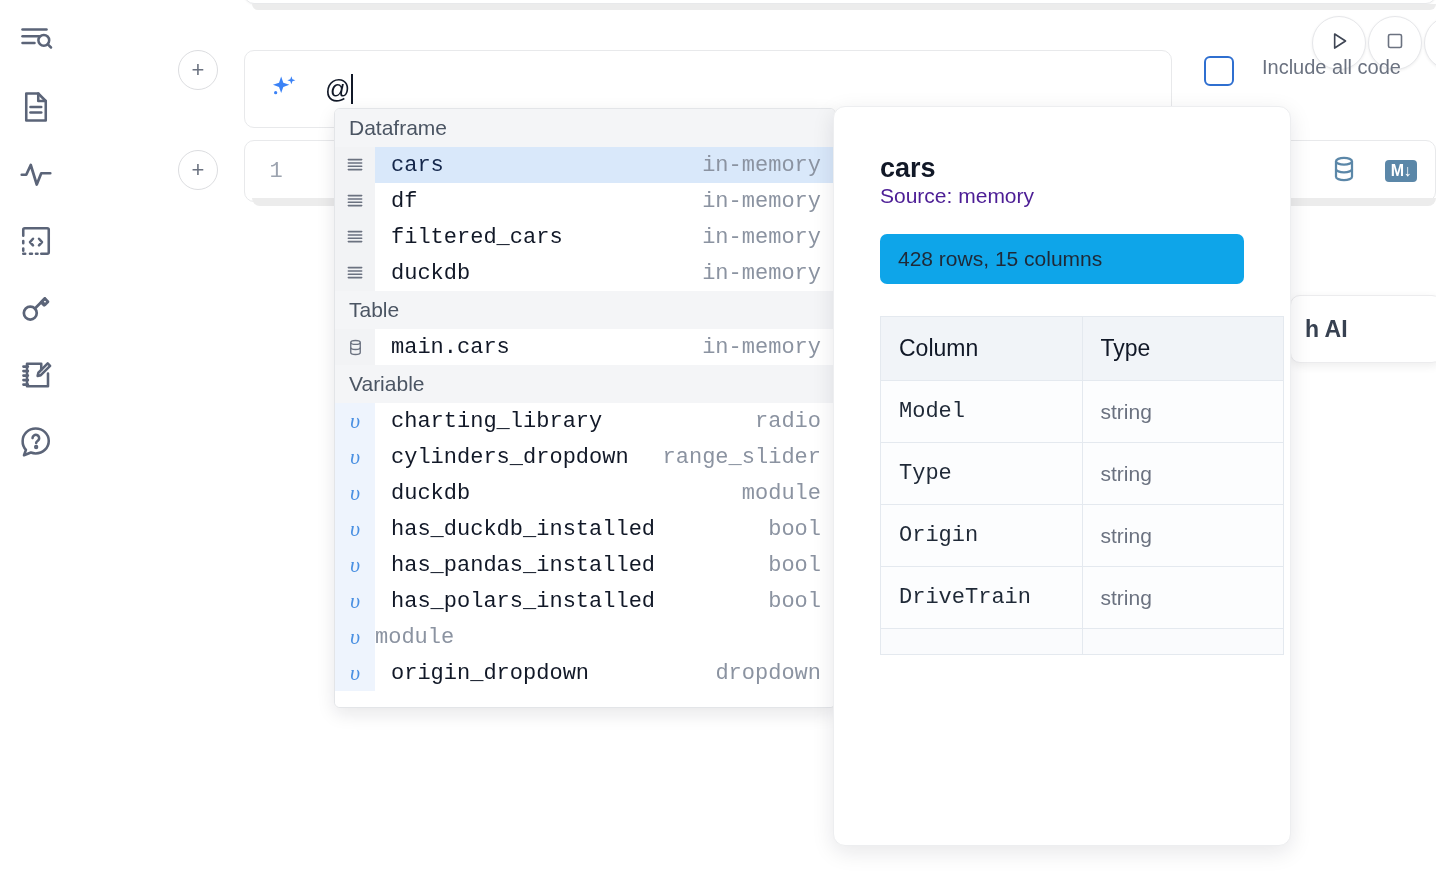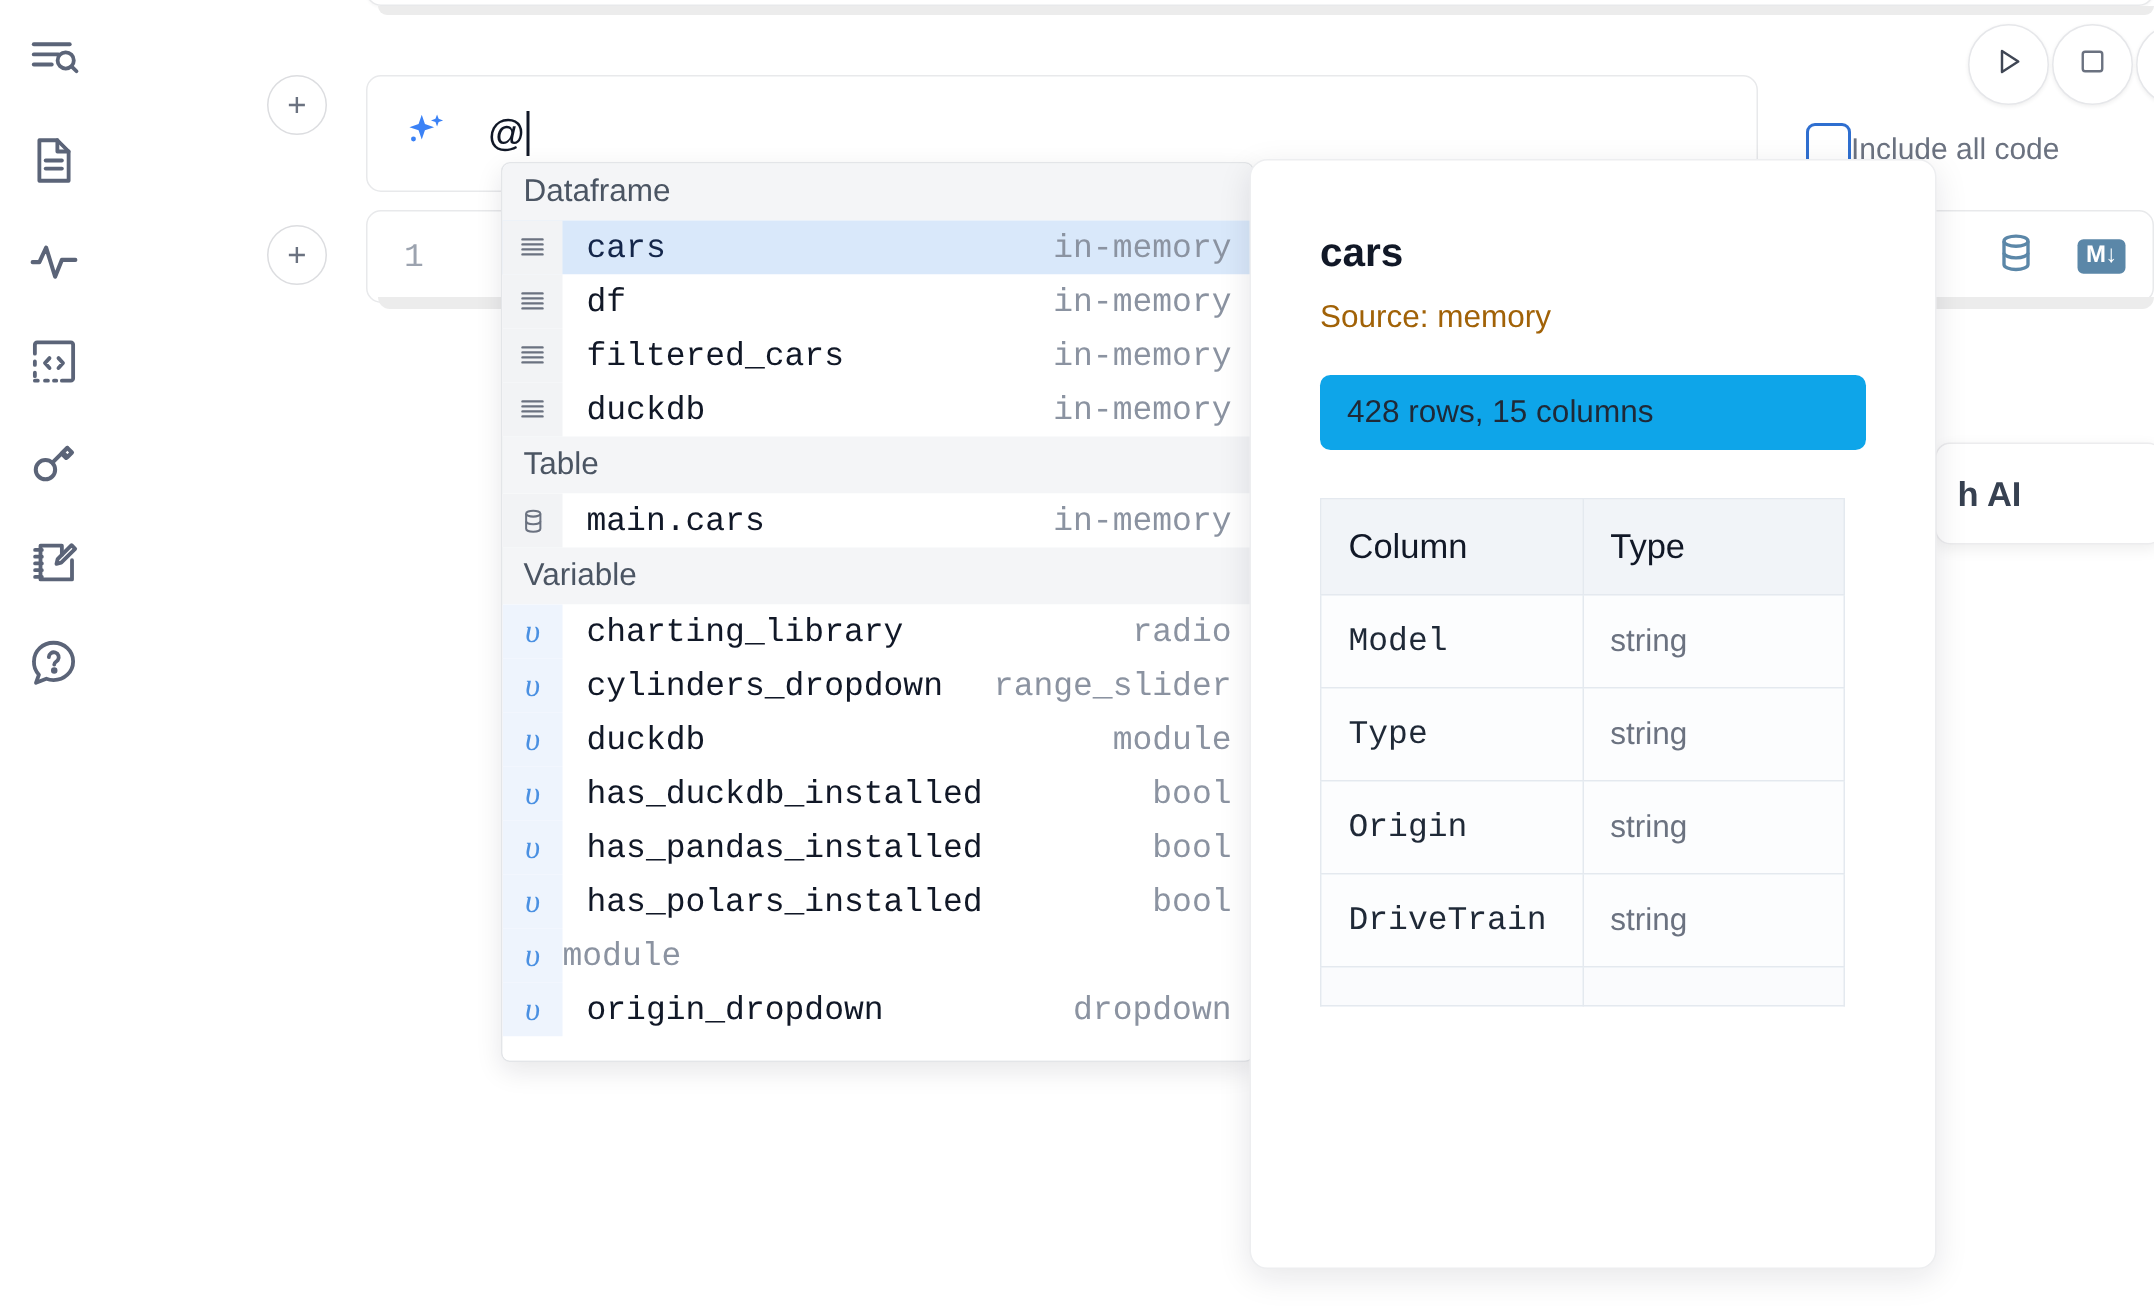--- a/index.html
+++ b/index.html
@@ -74,22 +74,22 @@
     background: #fff; border: 1px solid #e6e7ea;
     box-shadow: 0 1px 3px rgba(0,0,0,.07);
     display: flex; align-items: center; justify-content: center; cursor: pointer;
   }
   #circ-run { left: 1312px; top: 16px; }
   #circ-stop { left: 1368px; top: 16px; }
   #circ-more { left: 1424px; top: 16px; }
 
   
   .include-row {
-    position: absolute; left: 1204px; top: 82px;
-    display: flex; align-items: flex-end; gap: 0; cursor: pointer;
+    position: absolute; left: 1204px; top: 56px;
+    display: flex; align-items: flex-start; gap: 28px; cursor: pointer;
   }
   .chk {
     width: 30px; height: 30px; border: 2px solid #2f6fd0;
     border-radius: 6px; background: #fff; flex: none;
   }
   .include-label {
     font-size: 20px; color: #6b7280;
     font-family: "Liberation Sans", sans-serif;
   }
 
@@ -178,30 +178,30 @@
     position: absolute; left: 833px; top: 106px; width: 458px; height: 740px;
     background: #fff; border: 1px solid #edeef0; border-radius: 12px;
     box-shadow: 0 6px 22px rgba(15,23,42,.10);
     overflow: hidden; padding: 46px 46px 0 46px;
   }
   .doc-title {
     font-size: 27px; font-weight: bold; color: #111827; margin: 0;
     font-family: "Liberation Sans", sans-serif;
   }
   .doc-source {
-    font-size: 21px; color: #a16207; margin-top: 16px;
+    font-size: 21px; color: #4c1d95; 
     font-family: "Liberation Sans", sans-serif;
   }
   .doc-shape {
     margin-top: 26px; background: #0ea5e9; border-radius: 7px;
     padding: 13px 18px; font-size: 21px; color: #1f2937;
     font-family: "Liberation Sans", sans-serif;
   }
   .doc-table {
-    margin-top: 32px; width: 350px;
+    margin-top: 32px; width: 404px;
     border-collapse: collapse; table-layout: fixed;
   }
   .doc-table th, .doc-table td {
     border: 1px solid #e4e9ef; text-align: left;
     padding: 18px 18px;
   }
   .doc-table th {
     background: #f1f4f8; font-size: 23px; font-weight: normal;
     color: #111827; font-family: "Liberation Sans", sans-serif;
   }

